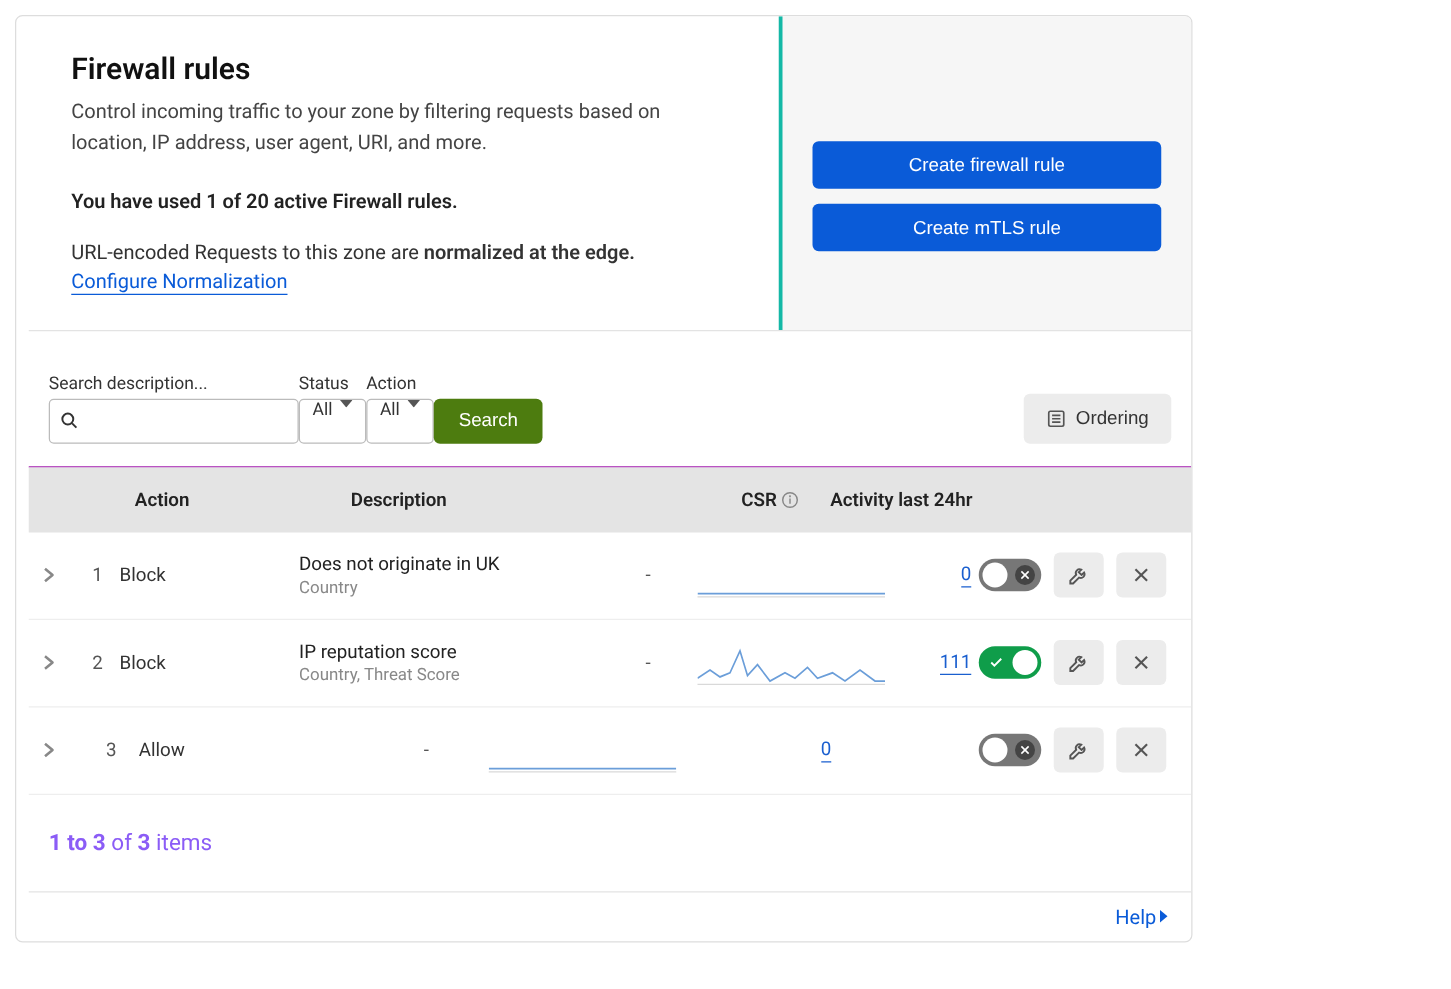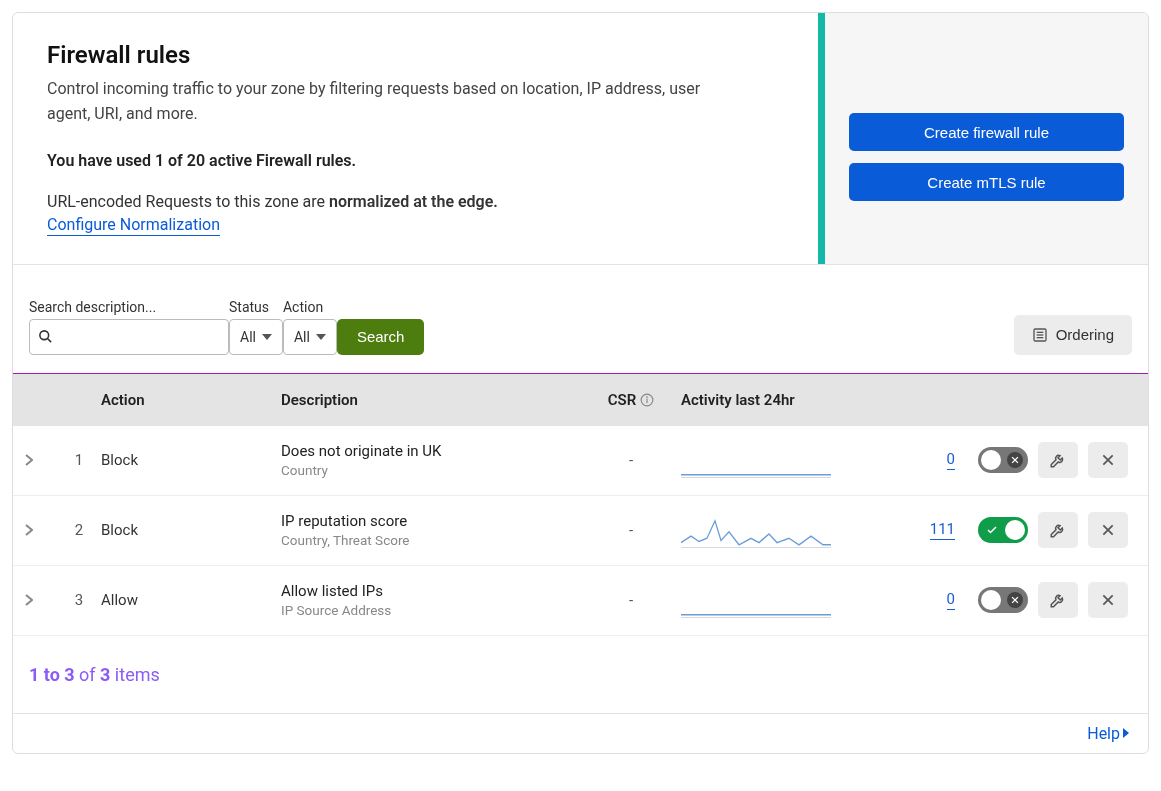--- a/index.html
+++ b/index.html
@@ -4,38 +4,39 @@
 <style>
   * { box-sizing: border-box; }
   body {
     margin: 0;
     font-family: -apple-system, BlinkMacSystemFont, "Segoe UI", Roboto, Helvetica, Arial, sans-serif;
     background: #fff;
     color: #222;
     padding: 12px;
   }
   .card {
-    width: 1137px;
+    width: 942px;
     border: 1px solid #ddd;
     border-radius: 6px;
     overflow: hidden;
     background: #fff;
+    padding-left: 10px;
   }
   .top {
     display: flex;
     border-bottom: 1px solid #e3e3e3;
   }
   .top-left {
     flex: 1;
     padding: 28px 34px 28px 34px;
   }
   .top-right {
     width: 330px;
     background: #f6f6f6;
-    border-left: 7px solid #14b8a6;
+    border-left: 3px solid #14b8a6;
     padding: 100px 24px 24px 24px;
     display: flex;
     flex-direction: column;
     gap: 12px;
   }
   h1 {
     font-size: 24px;
     font-weight: 600;
     margin: 0 0 8px 0;
     color: #111;
@@ -97,21 +98,20 @@
   }
   .search-box input {
     border: none;
     outline: none;
     flex: 1;
     font-size: 14px;
     background: transparent;
   }
   .select {
     display: flex;
-    align-items: center;
     border: 1px solid #bbb;
     border-radius: 4px;
     height: 36px;
     padding: 0 10px;
     gap: 6px;
     font-size: 14px;
     color: #333;
     cursor: pointer;
     background: #fff;
   }
@@ -428,24 +428,20 @@
     </div>
   </div>
       <div class="row">
     <div class="col-expand">
       <span><svg width="8" height="12" viewBox="0 0 8 12">
               <path d="M1 1 L7 6 L1 11" fill="none" stroke="#888" stroke-width="2"></path>
             </svg></span>
     </div>
     <div class="col-num">3</div>
     <div class="col-action">Allow</div>
-    <div class="col-desc">
-      <div class="desc-title">Allow listed IPs</div>
-      <div class="desc-sub">IP Source Address</div>
-    </div>
     <div class="col-csr csr-val">-</div>
     <div class="col-activity">
       <svg class="chart" viewBox="0 0 150 32" preserveAspectRatio="none">
         <path d="M0,30 L150,30" fill="none" stroke="#6b9ed9" stroke-width="1.3"></path>
       </svg>
     </div>
     <div class="col-count">
       <span class="count-val">0</span>
     </div>
     <div class="col-controls">

